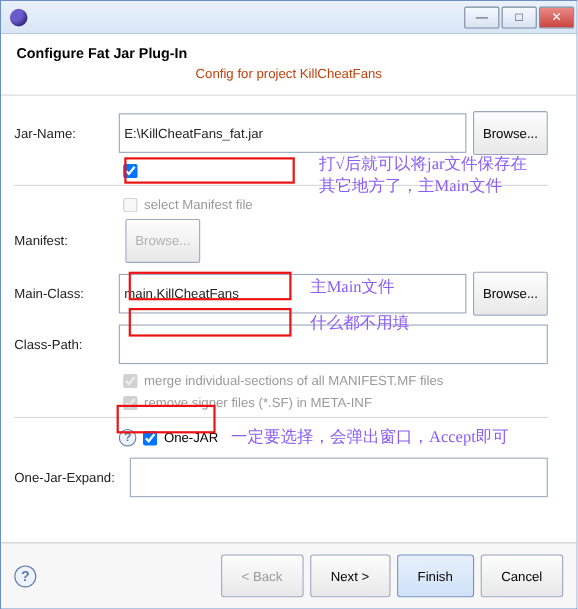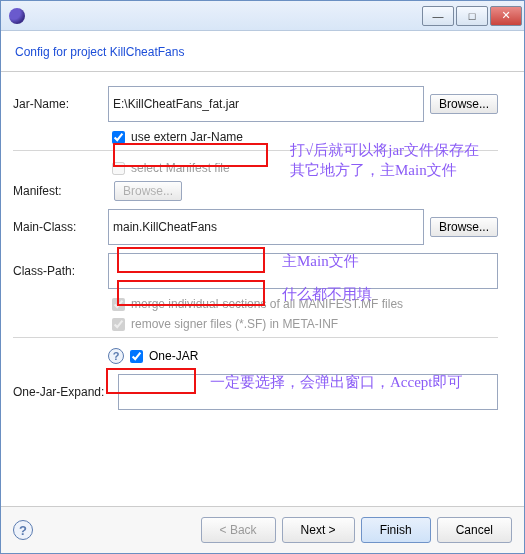--- a/index.html
+++ b/index.html
@@ -48,21 +48,21 @@
 .winbtn.close {
   background: linear-gradient(#e98b87,#c9433c);
   color: #fff;
 }
 .header {
   background: #fff;
   padding: 10px 14px 12px 14px;
   border-bottom: 1px solid #ccc;
 }
 .header .htitle { font-weight: bold; font-size: 13px; }
-.header .hsub { color: #1d4ed8; margin-top: 4px; font-size: 12px; }
+.header .hsub { color: #c2410c; margin-top: 4px; font-size: 12px; text-align: center; }
 .content {
   flex: 1;
   padding: 14px 26px 4px 12px;
   background: #fff;
 }
 .row {
   display: flex;
   align-items: center;
   margin-bottom: 8px;
 }
@@ -76,21 +76,21 @@
   height: 36px;
   border: 1px solid #9aa7bf;
   padding: 2px 4px;
   font-size: 12px;
   background: #fff;
   color: #222;
 }
 .tinput.disabled { color: #9a9a9a; background: #fff; }
 .browse {
   margin-left: 6px;
-  height: 20px;
+  height: 40px;
   padding: 0 8px;
   border: 1px solid #9aa7bf;
   background: linear-gradient(#fdfdfd,#e8e8e8);
   font-size: 12px;
   border-radius: 2px;
 }
 .chkrow {
   display: flex;
   align-items: center;
   margin-left: 95px;
@@ -119,21 +119,21 @@
 }
 .footer {
   border-top: 1px solid #ccc;
   padding: 10px 12px;
   display: flex;
   align-items: center;
   background: #f7f7f7;
 }
 .footer .spacer { flex: 1; }
 .fbtn {
-  height: 26px;
+  height: 39px;
   padding: 0 18px;
   margin-left: 6px;
   border: 1px solid #9aa7bf;
   background: linear-gradient(#fdfdfd,#e8e8e8);
   font-size: 12px;
   border-radius: 3px;
 }
 .fbtn.primary {
   background: linear-gradient(#e7f0fc,#cfe2f8);
   border-color: #6f93c8;
@@ -160,34 +160,34 @@
 <div class="window">
   <div class="titlebar">
     <div class="icon"></div>
     <div class="spacer"></div>
     <div class="winbtn">—</div>
     <div class="winbtn">□</div>
     <div class="winbtn close">✕</div>
   </div>
 
   <div class="header">
+    <div class="htitle">Configure Fat Jar Plug-In</div>
     <div class="hsub">Config for project KillCheatFans</div>
   </div>
 
   <div class="content">
 
     <div class="row">
       <div class="lbl">Jar-Name:</div>
       <input class="tinput" value="E:\KillCheatFans_fat.jar" style="">
       <button class="browse">Browse...</button>
     </div>
 
     <div class="chkrow">
       <input type="checkbox" checked="" style="">
-      <label>use extern Jar-Name</label>
     </div>
 
     <hr class="hr">
 
     <div class="chkrow disabled">
       <input type="checkbox" disabled="" style="">
       <label>select Manifest file</label>
     </div>
 
     <div class="row">
@@ -247,13 +247,13 @@
   <span>其它地方了，主Main文件</span>
 </div>
 
 <div class="redbox" style="left:117px; top:247px; width:148px; height:26px;"></div>
 <div class="redtxt" style="left:282px; top:251px;">主Main文件</div>
 
 <div class="redbox" style="left:117px; top:280px; width:148px; height:26px;"></div>
 <div class="redtxt" style="left:282px; top:284px;">什么都不用填</div>
 
 <div class="redbox" style="left:106px; top:368px; width:90px; height:26px;"></div>
-<div class="redtxt" style="left:210px; top:372px;">一定要选择，会弹出窗口，Accept即可</div>
+<div class="redtxt" style="left:210px; top:388px;">一定要选择，会弹出窗口，Accept即可</div>
 
 </body></html>

